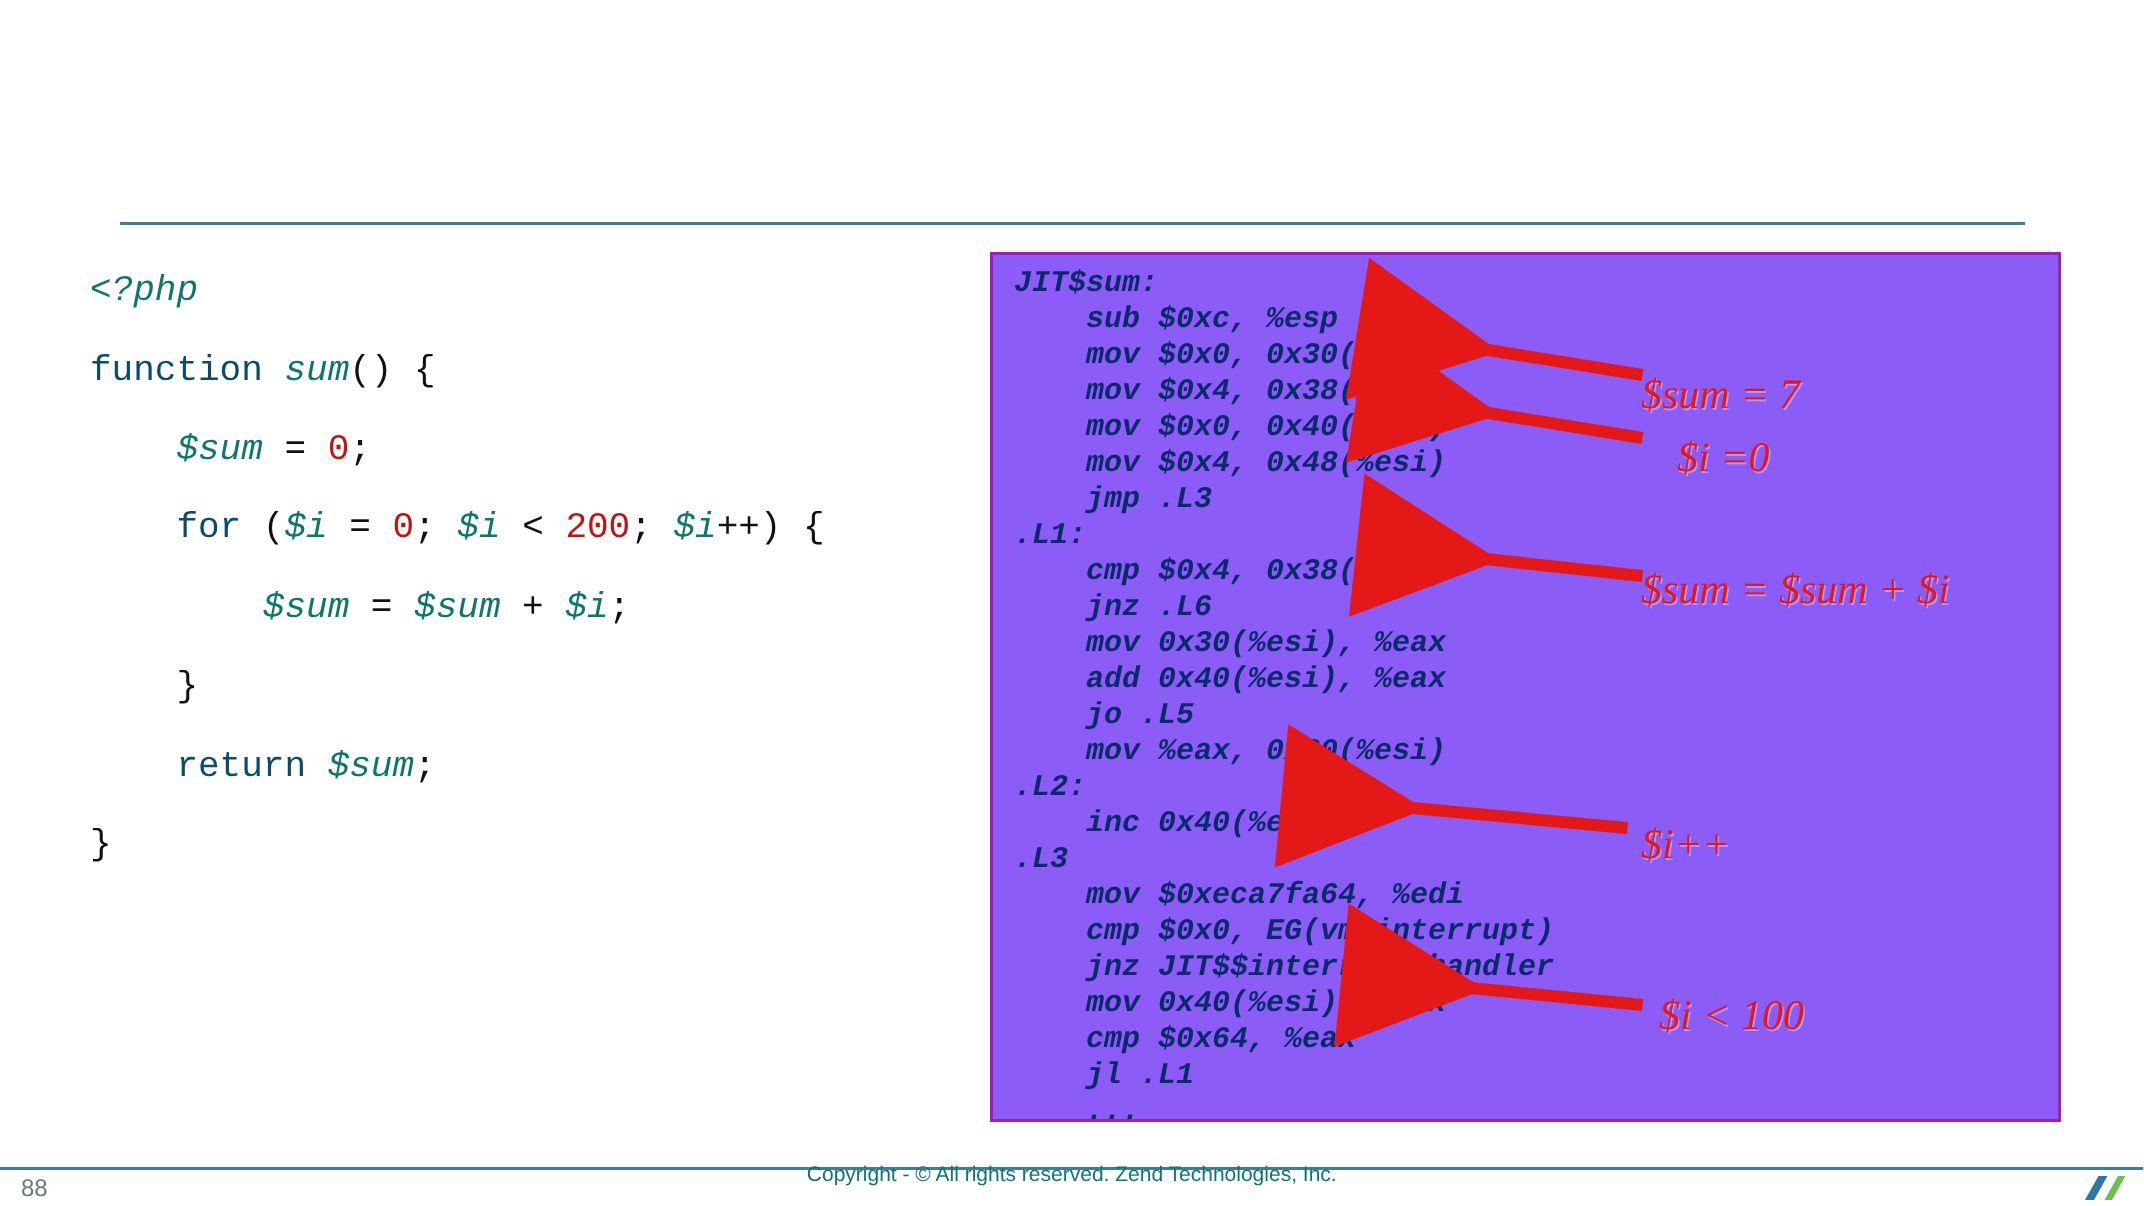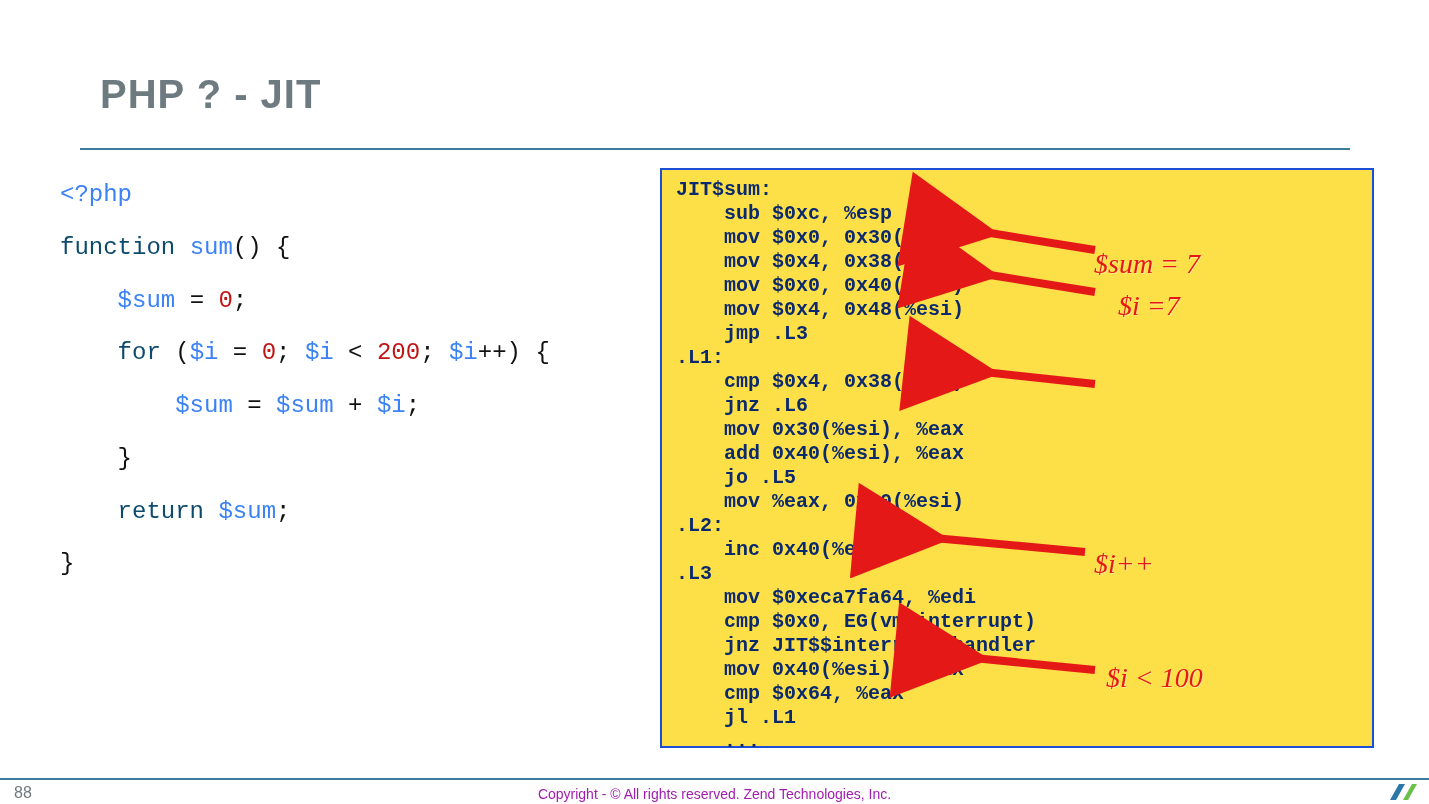--- a/index.html
+++ b/index.html
@@ -1,37 +1,36 @@
 <!DOCTYPE html>
 <html><head>
 <meta charset="utf-8">
 <style>
   html,body{margin:0;padding:0;width:1429px;height:804px;background:#fff;font-family:Arial,Helvetica,sans-serif;overflow:hidden;}
   .slide{position:relative;width:1429px;height:804px;}
   .title{position:absolute;left:100px;top:72px;font-size:40px;font-weight:bold;color:#6d7a80;letter-spacing:1px;}
   .hr{position:absolute;left:80px;top:148px;width:1270px;height:0;border-top:2px solid #3b7d9e;}
   .code{position:absolute;left:60px;top:182px;font-family:"Courier New",monospace;font-size:24px;line-height:1.1;white-space:pre;color:#111;}
   .code .kw{color:#0c4a6e;}
-  .code .id{color:#3b82f6;}
+  .code .id{color:#0f766e;font-style:italic;}
   .code .num{color:#c01515;}
-  .asm-box{position:absolute;left:660px;top:168px;width:710px;height:576px;background:#fde047;border:2px solid #1d4ed8;}
+  .asm-box{position:absolute;left:660px;top:168px;width:710px;height:576px;background:#8b5cf6;border:2px solid #a21caf;font-style:italic;}
   .asm{position:absolute;left:14px;top:8px;font-family:"Courier New",monospace;font-size:20px;line-height:24px;white-space:pre;color:#0b2a6e;font-weight:bold;}
   .ann{position:absolute;font-style:italic;color:#e51818;font-family:Georgia,"Times New Roman",serif;font-size:28px;text-shadow:1px 1px 0 rgba(255,255,255,.35);}
   .footer-line{position:absolute;left:0;bottom:24px;width:1429px;height:0;border-top:2px solid #3b7d9e;}
   .page-num{position:absolute;left:14px;bottom:2px;font-size:16px;color:#6d7a80;margin-top:20px;}
-  .copyright{position:absolute;left:0;bottom:2px;width:1429px;text-align:center;font-size:14px;color:#a21caf;}
+  .copyright{position:absolute;left:0;bottom:14px;width:1429px;text-align:center;font-size:14px;color:#0f766e;}
   .logo{position:absolute;right:12px;bottom:2px;width:28px;height:20px;}
   .logo svg{width:28px;height:20px;}
   .arrow{position:absolute;overflow:visible;}
 </style>
 </head>
 <body>
 <div class="slide">
 
-  <div class="title">PHP ? - JIT</div>
   <div class="hr"></div>
 
   <div class="code"><span class="id">&lt;?php</span>
 
 <span class="kw">function</span> <span class="id">sum</span><span>()</span> <span>{</span>
 
     <span class="id">$sum</span> <span>=</span> <span class="num">0</span><span>;</span>
 
     <span class="kw">for</span> <span>(</span><span class="id">$i</span> <span>=</span> <span class="num">0</span><span>;</span> <span class="id">$i</span> <span>&lt;</span> <span class="num">200</span><span>;</span> <span class="id">$i</span><span>++</span><span>)</span> <span>{</span>
 
@@ -85,21 +84,22 @@
     <line x1="125" y1="26" x2="14" y2="14" stroke="#e51818" stroke-width="8" marker-end="url(#ah1)"></line>
   </svg>
   <svg class="arrow" style="left:920px;top:526px;width:170px;height:34px;">
     <line x1="165" y1="26" x2="14" y2="12" stroke="#e51818" stroke-width="8" marker-end="url(#ah1)"></line>
   </svg>
   <svg class="arrow" style="left:960px;top:644px;width:140px;height:34px;">
     <line x1="135" y1="26" x2="14" y2="14" stroke="#e51818" stroke-width="8" marker-end="url(#ah1)"></line>
   </svg>
 
   <div class="ann" style="left:1094px;top:248px;">$sum = 7</div>
-  <div class="ann" style="left:1118px;top:290px;">$i =7</div>
+  <div class="ann" style="left:1118px;top:290px;">$i =0</div>
+  <div class="ann" style="left:1094px;top:378px;">$sum = $sum + $i</div>
   <div class="ann" style="left:1094px;top:548px;">$i++</div>
   <div class="ann" style="left:1106px;top:662px;">$i &lt; 100</div>
 
   <div class="footer-line"></div>
   <div class="page-num">88</div>
   <div class="copyright">Copyright - © All rights reserved. Zend Technologies, Inc.</div>
   <div class="logo">
     <svg viewBox="0 0 28 20">
         <path d="M1 18 L10 2 L16 2 L7 18 Z" fill="#2a77a8"></path>
         <path d="M14 18 L23 2 L28 2 L19 18 Z" fill="#69c04a"></path>

